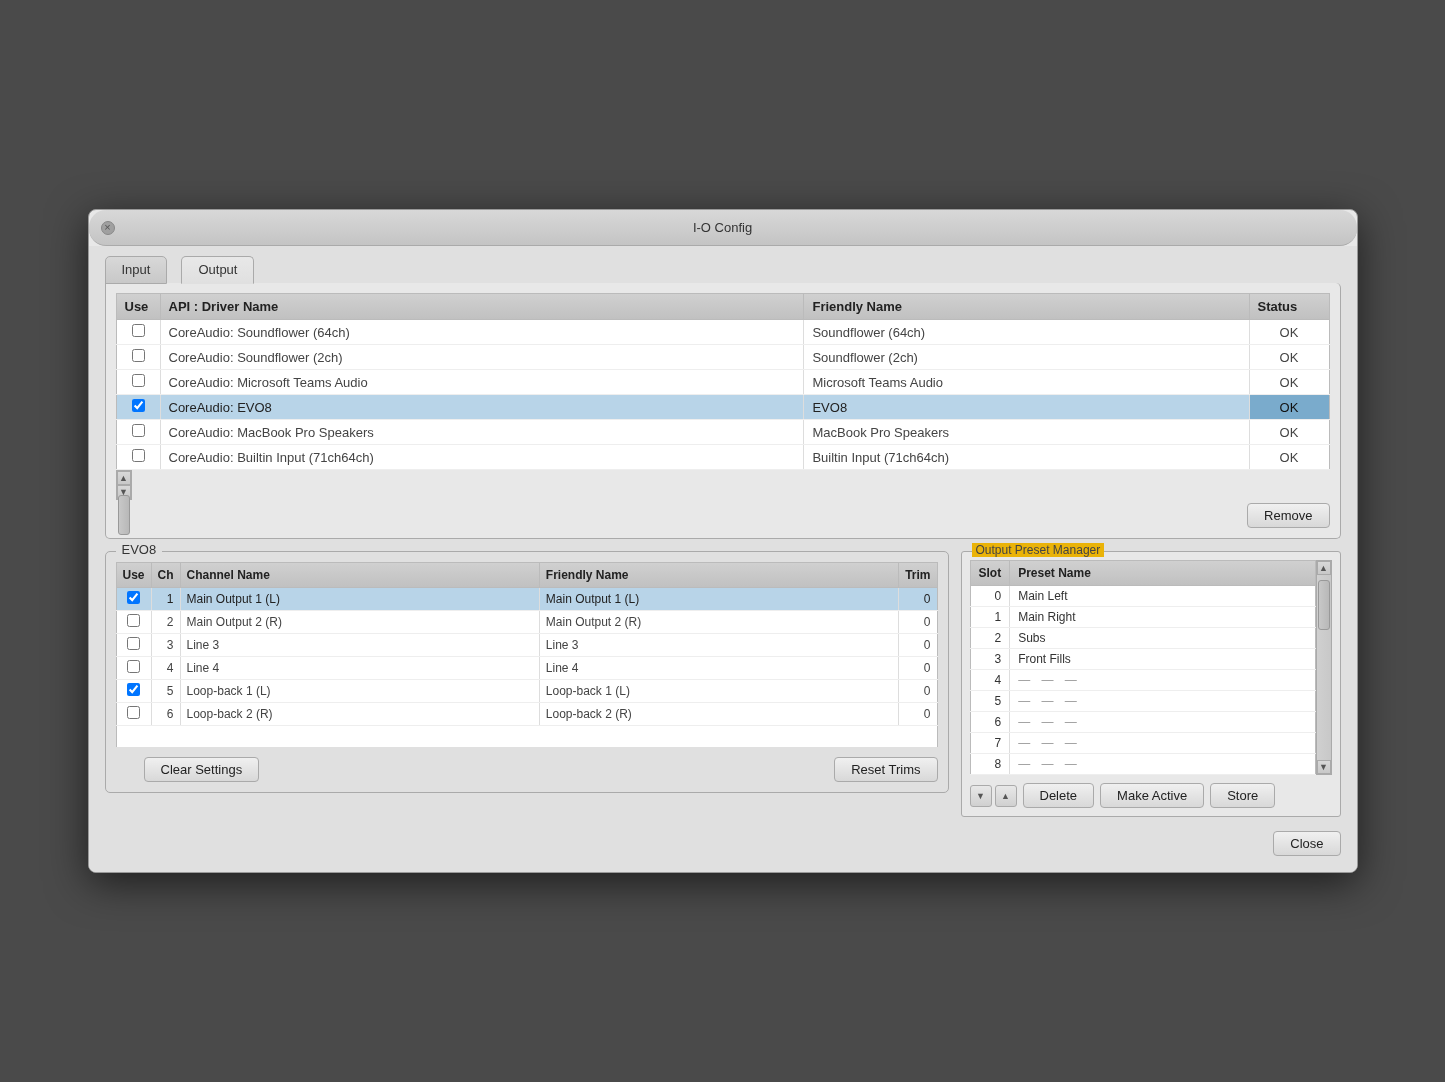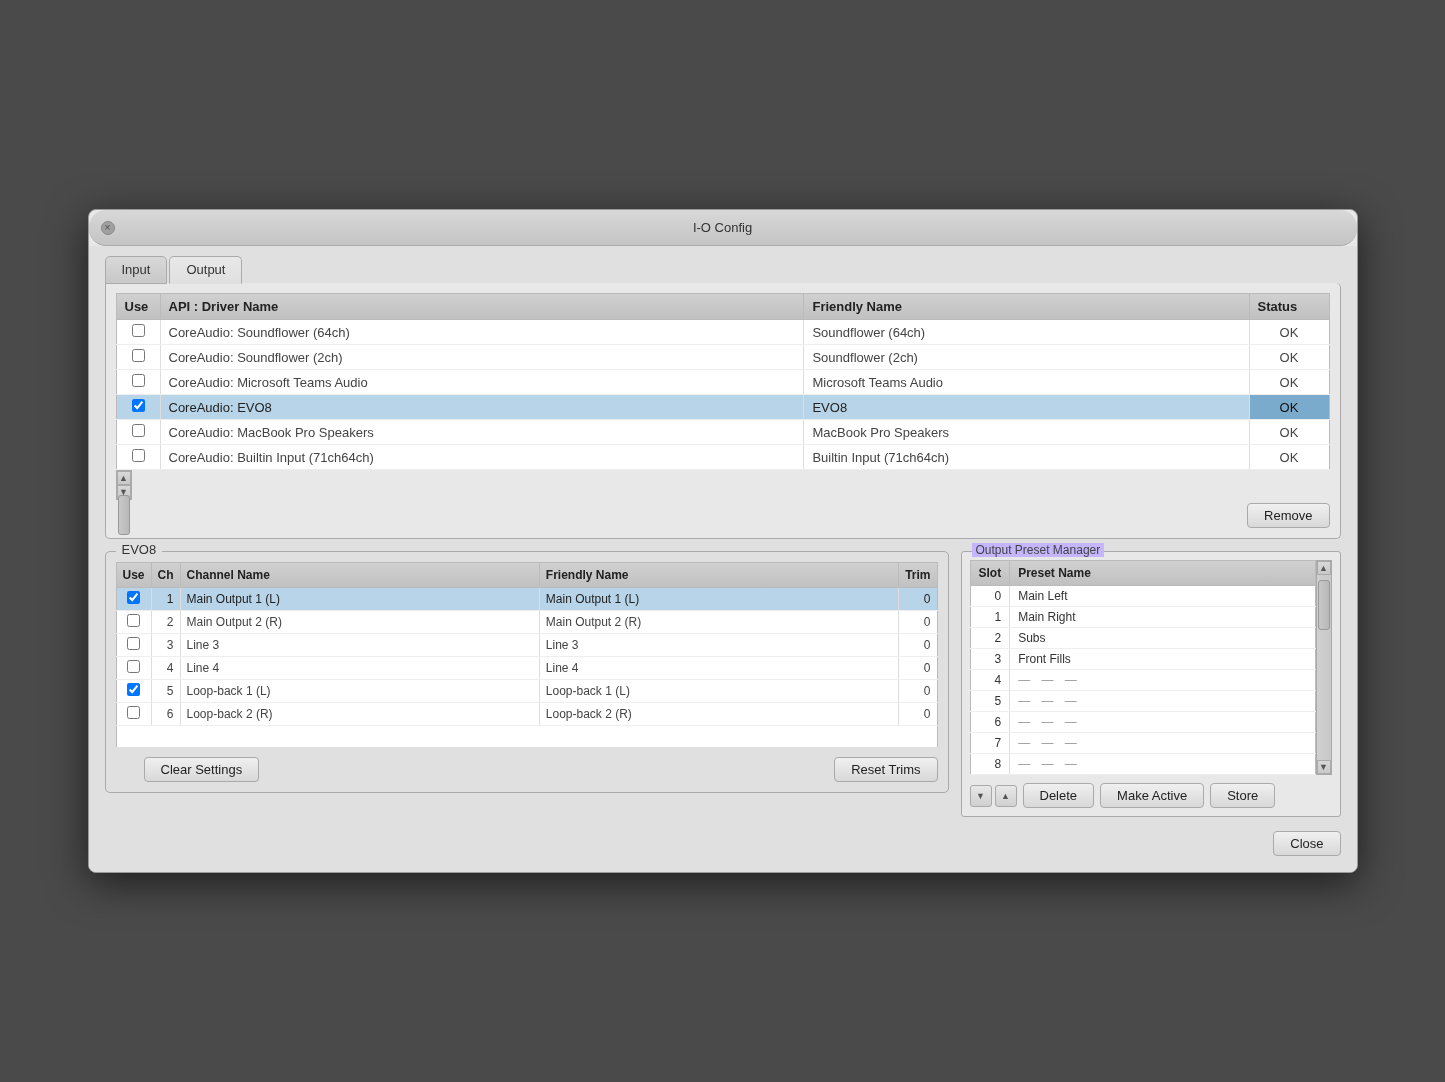--- a/index.html
+++ b/index.html
@@ -75,21 +75,21 @@
     }
 
     .tab {
       padding: 5px 16px 6px;
       background: linear-gradient(to bottom, #d8d8d8, #c8c8c8);
       border: 1px solid #aaa;
       border-radius: 5px 5px 0 0;
       cursor: pointer;
       font-size: 13px;
       color: #333;
-      margin-right: 2px;
+      margin-right: 14px;
     }
 
     .tab.active {
       background: linear-gradient(to bottom, #e8e8e8, #e0e0e0);
       border-bottom-color: #e0e0e0;
       font-weight: 500;
       z-index: 3;
     }
 
     
@@ -302,21 +302,21 @@
       border-radius: 3px;
       background: #e8e8e8;
       padding: 8px;
       position: relative;
     }
 
     .preset-manager-title {
       position: absolute;
       top: -9px;
       left: 10px;
-      background: #c4b5fd;
+      background: #eab308;
       padding: 0 4px;
       font-size: 12px;
       color: #444;
     }
 
     .preset-table {
       border: 1px solid #bbb;
       background: white;
       width: 100%;
     }

